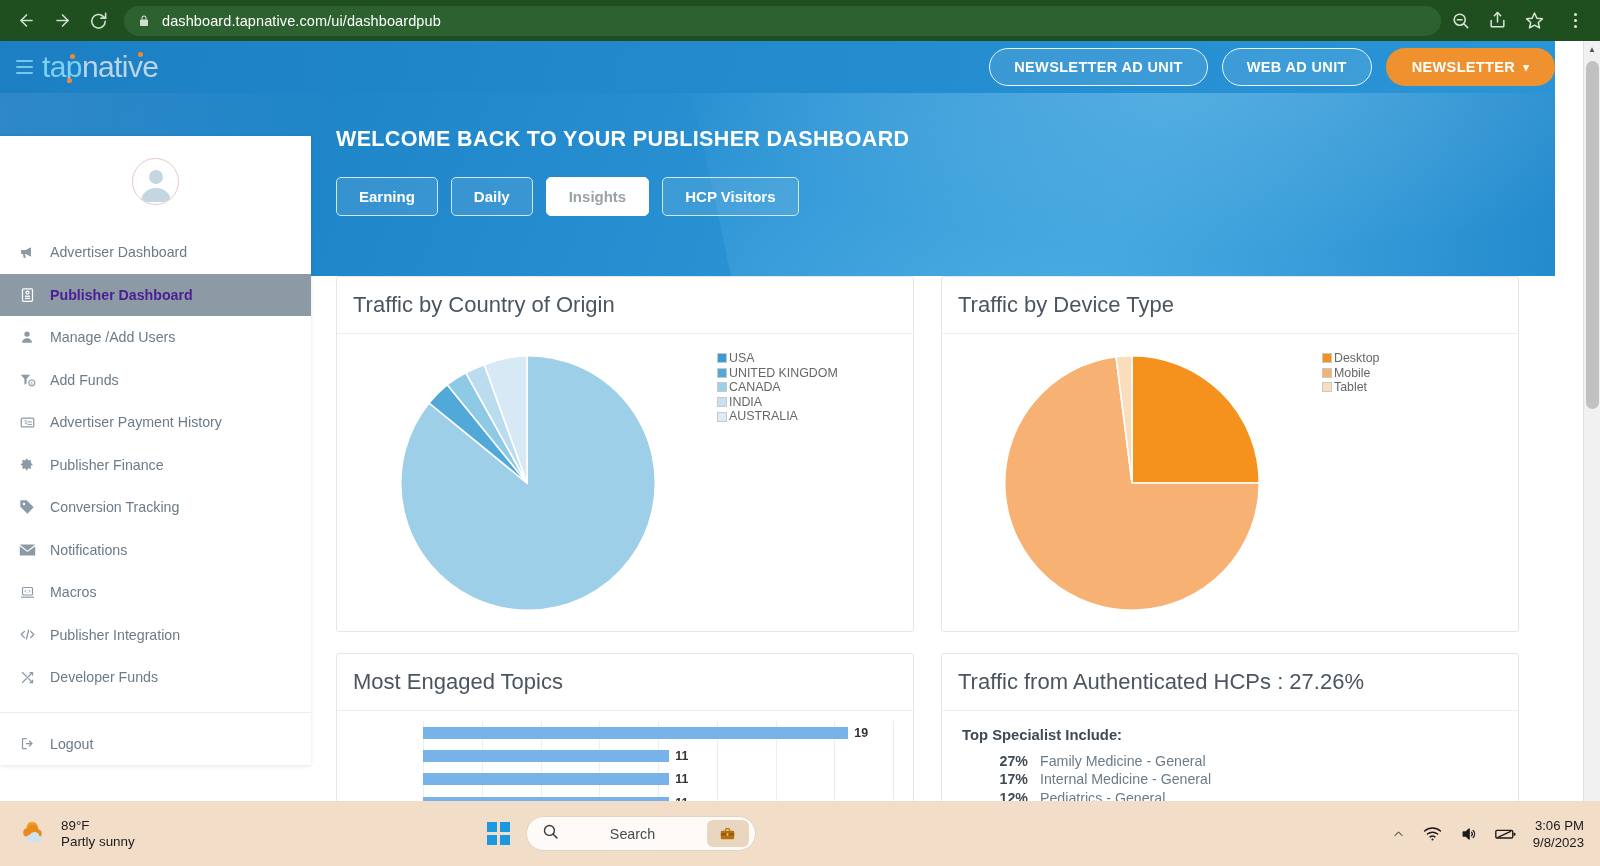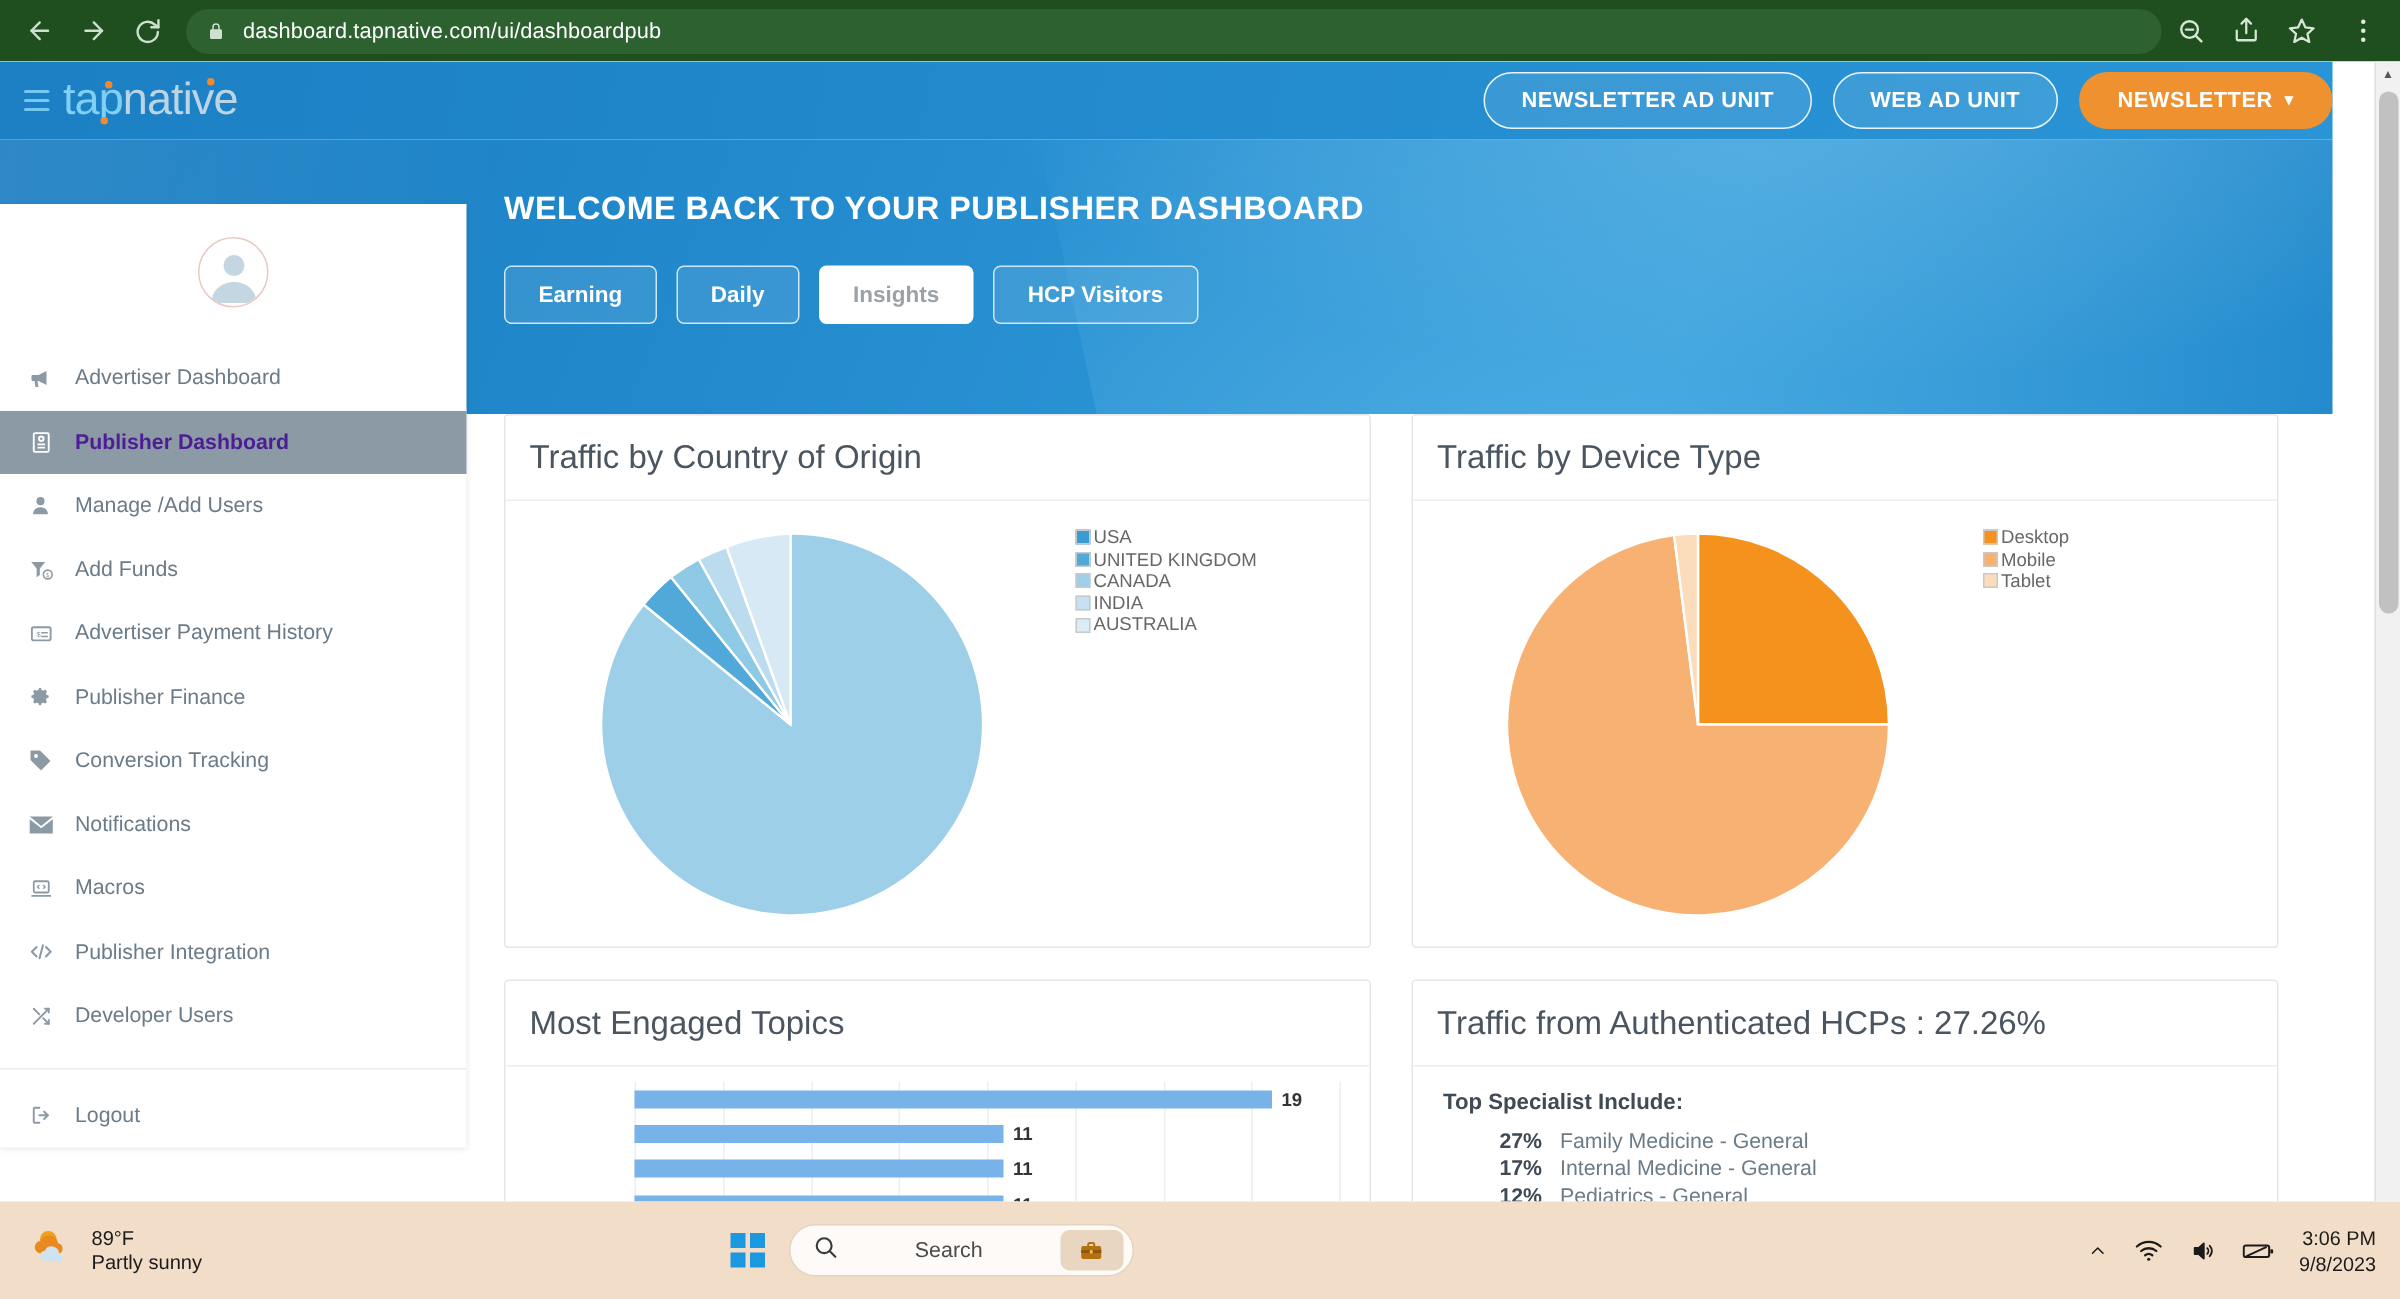--- a/index.html
+++ b/index.html
@@ -401,21 +401,21 @@
     <div class="nav-item">
       <span class="ico">
         <svg width="17" height="15" viewBox="0 0 24 24" fill="none" stroke="currentColor" stroke-width="2" stroke-linecap="round" stroke-linejoin="round">
             <path d="M16 4h4v4"></path>
             <path d="M4 20 20 4"></path>
             <path d="M16 20h4v-4"></path>
             <path d="M4 4l6 6"></path>
             <path d="M14 14l6 6"></path>
           </svg>
       </span>
-      <span class="nav-label">Developer Users</span>
+      <span class="nav-label">Developer Funds</span>
     </div>
 
     <div class="nav-sep"></div>
 
     <div class="nav-item">
       <span class="ico">
         <svg width="17" height="15" viewBox="0 0 24 24" fill="none" stroke="currentColor" stroke-width="2" stroke-linecap="round" stroke-linejoin="round">
             <path d="M10 4H5a1 1 0 0 0-1 1v14a1 1 0 0 0 1 1h5"></path>
             <polyline points="15 8 19 12 15 16"></polyline>
             <line x1="19" y1="12" x2="10" y2="12"></line>

